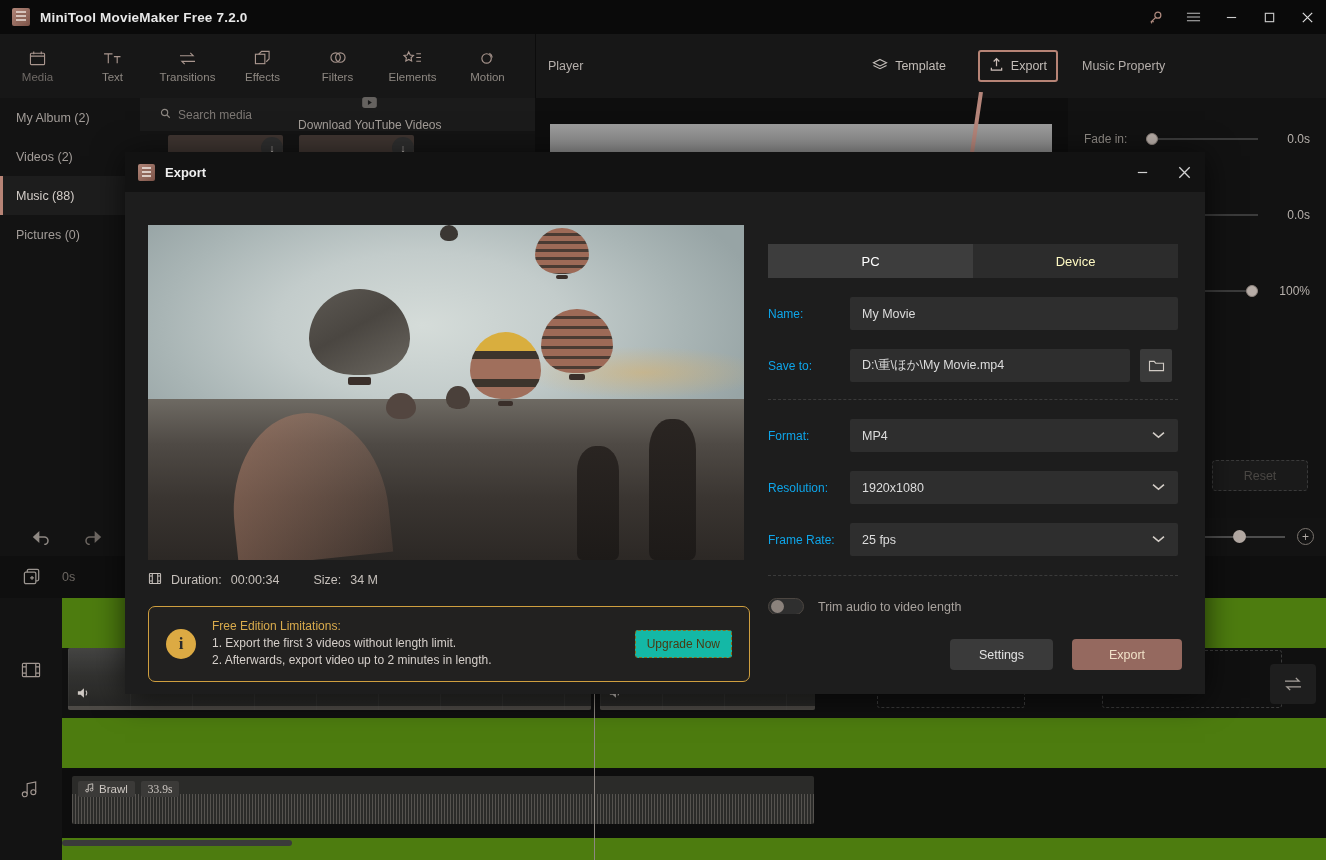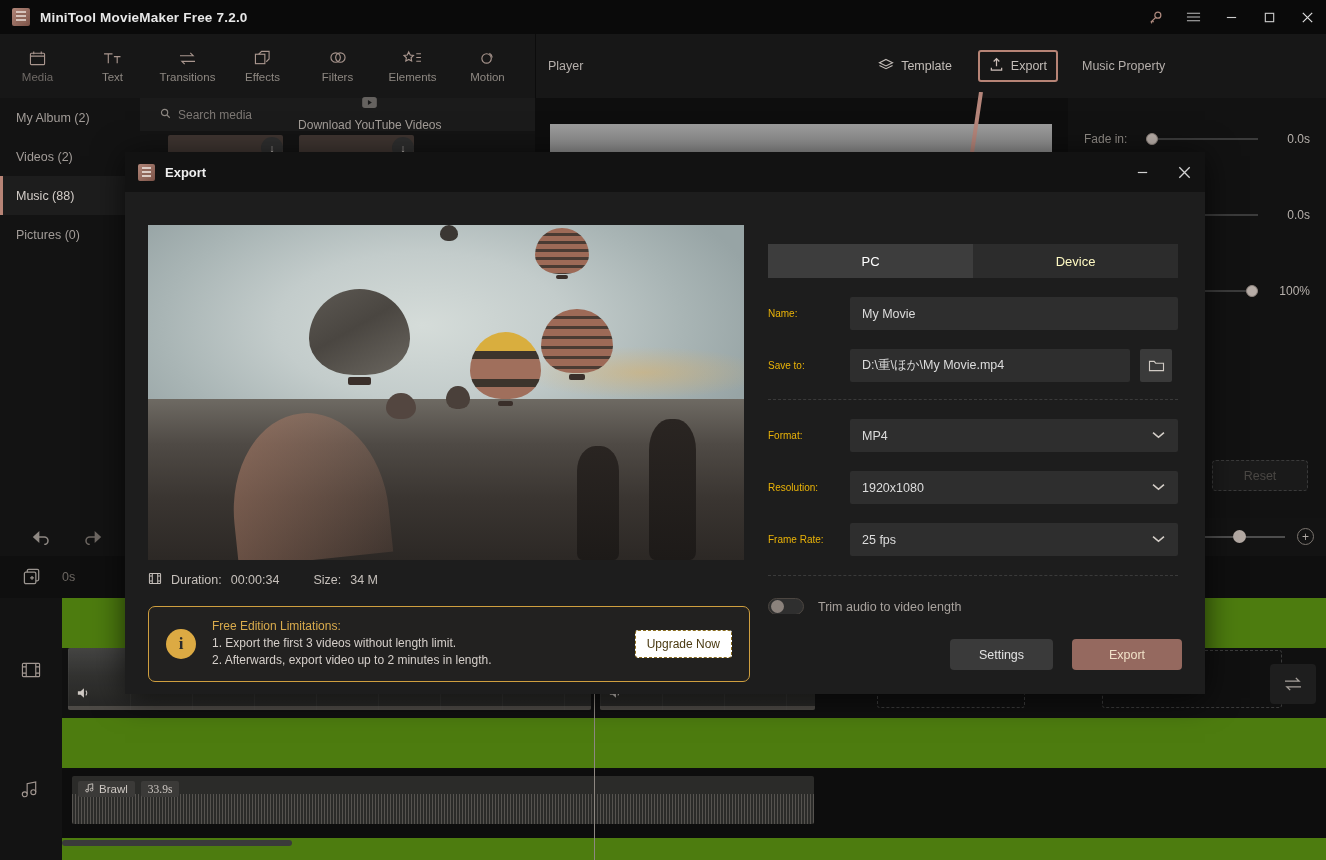--- a/index.html
+++ b/index.html
@@ -49,21 +49,21 @@
   .ttab .ic { height:18px; display:flex; align-items:center; justify-content:center; color:#a9968e;}
   .ttab.active { color:#6f6a66; }
 
   
   .playerbar {
     position:absolute; left:535px; top:34px; width:533px; height:64px;
     background:#171717; display:flex; align-items:center;
     border-left:1px solid #0c0c0c;
   }
   .playerbar .lbl { margin-left:12px; font-size:12.5px; color:#b4aeaa; }
-  .pb-right { margin-left:auto; display:flex; align-items:center; gap:16px; margin-right:10px;justify-content:space-between;}
+  .pb-right { margin-left:auto; display:flex; align-items:center; gap:22px; margin-right:10px;justify-content:space-between;}
   .pb-item { display:flex; align-items:center; gap:7px; font-size:12.5px; color:#c3bdb8; padding:6px 10px;}
   .pb-item.highlight {
     border:2px solid #b78476; border-radius:3px; padding:5px 9px;
   }
   .musicprop {
     position:absolute; left:1068px; top:34px; width:258px; height:64px;
     background:#171717; display:flex; align-items:center;
   }
   .musicprop .lbl { margin-left:14px; font-size:12.5px; color:#b4aeaa;}
 
@@ -174,21 +174,21 @@
   .dlg-meta { position:absolute; left:23px; top:380px; display:flex; align-items:center; gap:9px;
               font-size:12.5px; color:#c6c0bb;}
   .dlg-meta .sep { width:16px;}
 
   .dlg-right { position:absolute; left:643px; top:52px; width:410px;}
   .seg { display:flex; width:410px; height:34px; background:#2c2c2c; }
   .seg-btn { flex:1; display:flex;align-items:center;justify-content:center;
              font-size:13px; color:#fef9c3; }
   .seg-btn.active { background:#3d3d3d; color:#ffffff;}
   .frow { display:flex; align-items:center; margin-top:19px; }
-  .frow .flbl { width:82px; font-size:10px; color:#eab308;}
+  .frow .flbl { width:82px; font-size:12px; color:#0ea5e9;}
   .fin { flex:1; height:33px; background:#2e2e2e; border-radius:2px; display:flex; align-items:center;
          padding:0 12px; font-size:12.5px; color:#dcdcdc;}
   .fin.short { flex:none; width:280px; }
   .folder-btn { width:32px;height:33px;margin-left:10px;background:#3a3a3a;border-radius:2px;
                 display:flex;align-items:center;justify-content:center;color:#d0cac4;}
   .fsel { flex:1; height:33px; background:#2e2e2e; border-radius:2px; display:flex; align-items:center;
           padding:0 12px; font-size:12.5px; color:#dcdcdc; justify-content:space-between;}
   .divider { margin:17px 0 0 0; height:1px; border-top:1px dashed #3a3a3a;}
   .togglerow { display:flex; align-items:center; gap:14px; margin-top:22px;}
   .toggle { width:36px;height:17px;border-radius:9px;background:#2f2f2f;border:1px solid #4c4641;
@@ -200,21 +200,21 @@
   .dlg-footer { position:absolute; left:0; top:462px; width:1080px; height:80px; background:#1d1d1d;}
   .notice { position:absolute; left:23px; top:-8px; width:602px; height:76px;
             border:1px solid #cf9f3f; border-radius:7px; background:#222120;
             display:flex; align-items:center;}
   .notice .ibadge { width:30px;height:30px;border-radius:50%;background:#dcaa43; color:#2a2a2a;
                     display:flex;align-items:center;justify-content:center; font-weight:bold;
                     font-size:17px; font-family:"Liberation Serif",serif; margin-left:17px; flex:0 0 auto;}
   .notice .txt { margin-left:16px; }
   .notice .t1 { font-size:12px; color:#d9ab4c; margin-bottom:3px;}
   .notice .t2 { font-size:12px; color:#d5cfca; margin-bottom:3px;}
-  .upgrade { margin-left:auto; margin-right:17px; background:#ffffff; color:#4a3a12;
+  .upgrade { margin-left:auto; margin-right:17px; background:#14b8a6; color:#4a3a12;
              border:1px dashed #8a6d1f; border-radius:3px; font-size:12px; padding:6px 11px;}
   .dlg-actions { position:absolute; right:23px; top:25px; display:flex; gap:19px;}
   .btn-settings { width:103px;height:31px;border-radius:4px;background:#3a3a3a;color:#e2e2e2;
                   font-size:12.5px; display:flex;align-items:center;justify-content:center;}
   .btn-export { width:110px;height:31px;border-radius:4px;background:#95695f;color:#f1e2c8;
                 font-size:12.5px; display:flex;align-items:center;justify-content:center;}
 
   
   .sky { position:absolute; inset:0;
      background:

